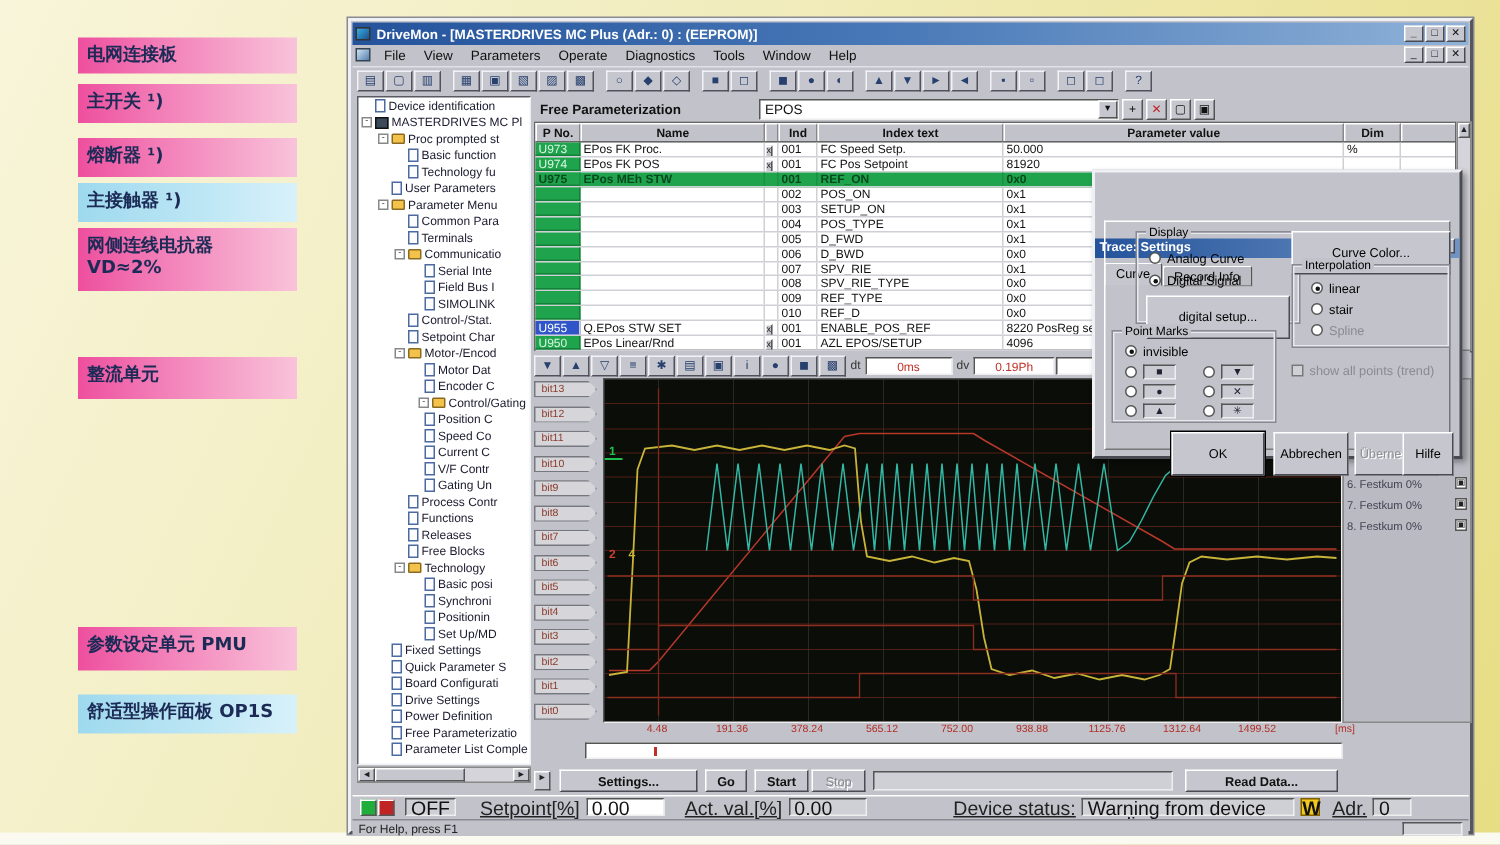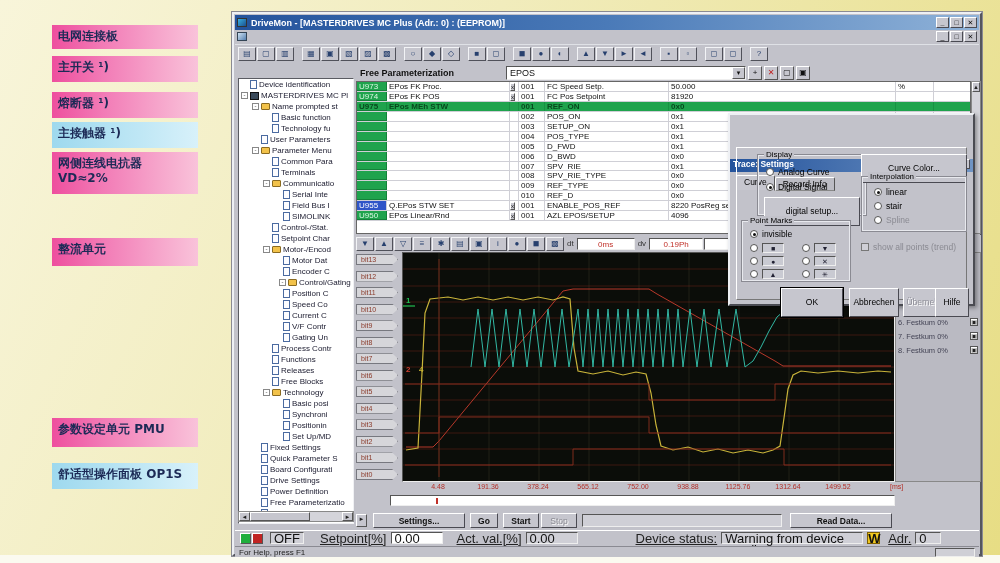--- a/index.html
+++ b/index.html
@@ -40,21 +40,21 @@
   .toolbar { position:absolute; left:1px; top:30px; right:1px; height:18px;
     background:#c2c2ca; border-top:1px solid #dfe1e6; display:flex; align-items:center;
     padding-left:3px; gap:2px; }
   .tb-group { display:flex; gap:1px; margin-right:6px; }
   .tb-btn { width:18px; height:14px; background:#c6c6ce; border:1px solid;
     border-color:#f2f3f6 #50515a #50515a #f2f3f6; font-size:8px; line-height:12px;
     text-align:center; color:#27406e; }
 
   
   .tree-panel { position:absolute; left:4px; top:50px; width:116px; height:446px;
-    background:#fff; border:1px solid; border-color:#5a5b62 #f0f1f4 #f0f1f4 #5a5b62; overflow:hidden;margin-top:14px; }
+    background:#fff; border:1px solid; border-color:#5a5b62 #f0f1f4 #f0f1f4 #5a5b62; overflow:hidden; }
   .tree-row { display:flex; align-items:center; height:11px; white-space:nowrap; font-size:8px; color:#1a1a2e; }
   .exp { display:inline-block; width:7px; height:7px; border:1px solid #888;
     background:#fff; font-size:6px; line-height:5px; text-align:center; color:#333;
     margin-right:2px; flex:0 0 auto; }
   .t-ico { display:inline-block; flex:0 0 auto; margin-right:2px; }
   .ico-folder { width:9px; height:7px; background:#f2c24a; border:1px solid #8a6a20; border-radius:1px; }
   .ico-doc { width:7px; height:9px; background:#fdfdff; border:1px solid #4a6aa0; }
   .ico-dev { width:9px; height:8px; background:#3a4a5a; border:1px solid #111; }
   .tree-hscroll { position:absolute; left:4px; top:497px; width:116px; height:11px;
     background:#d4d4da; border:1px solid #888; display:flex; align-items:stretch; }
@@ -210,20 +210,21 @@
     <span class="app-ico"></span>
     <span>DriveMon - [MASTERDRIVES MC Plus (Adr.: 0) : (EEPROM)]</span>
     <span class="wctl" id="main-wctl">
         <span class="wbtn">_</span>
         <span class="wbtn">□</span>
         <span class="wbtn">✕</span>
       </span>
   </div>
   <div class="menubar">
     <span class="child-ico"></span>
+    <span id="menu-items"><span class="menu-item">File</span><span class="menu-item">View</span><span class="menu-item">Parameters</span><span class="menu-item">Operate</span><span class="menu-item">Diagnostics</span><span class="menu-item">Tools</span><span class="menu-item">Window</span><span class="menu-item">Help</span></span>
     <span class="wctl" id="child-wctl" style="margin-left:auto;">
         <span class="wbtn">_</span>
         <span class="wbtn">□</span>
         <span class="wbtn">✕</span>
       </span>
   </div>
   <div class="toolbar" id="main-toolbar">
       <span class="tb-group">
         <span class="tb-btn">▤</span>
         <span class="tb-btn">▢</span>
@@ -276,21 +277,21 @@
         <span>Device identification</span>
       </div>
       <div class="tree-row" style="padding-left: 2px;">
         <span class="exp">-</span>
         <span class="t-ico ico-dev"></span>
         <span>MASTERDRIVES MC Pl</span>
       </div>
       <div class="tree-row" style="padding-left: 13px;">
         <span class="exp">-</span>
         <span class="t-ico ico-folder"></span>
-        <span>Name prompted st</span>
+        <span>Proc prompted st</span>
       </div>
       <div class="tree-row" style="padding-left: 24px;">
         <span style="width: 9px; flex: 0 0 auto;"></span>
         <span class="t-ico ico-doc"></span>
         <span>Basic function</span>
       </div>
       <div class="tree-row" style="padding-left: 24px;">
         <span style="width: 9px; flex: 0 0 auto;"></span>
         <span class="t-ico ico-doc"></span>
         <span>Technology fu</span>
@@ -485,20 +486,30 @@
     </span>
     <span id="pv-buttons" style="display:flex;">
         <span class="pv-btn">+</span>
         <span class="pv-btn red">✕</span>
         <span class="pv-btn">▢</span>
         <span class="pv-btn">▣</span>
       </span>
   </div>
 
   <div class="tbl">
+    <div class="tbl-colhead" id="tbl-colhead">
+        <div class="c-pno">P No.</div>
+        <div class="c-name">Name</div>
+        <div class="c-btn"></div>
+        <div class="c-ind">Ind</div>
+        <div class="c-itext">Index text</div>
+        <div class="c-val">Parameter value</div>
+        <div class="c-dim">Dim</div>
+        <div class="c-fill"></div>
+      </div>
     <div id="tbl-rows">
         <div class="tbl-row">
           <div class="c-pno pno-green">U973</div>
           <div class="c-name">EPos FK Proc.</div>
           <div class="c-btn"><span class="mini-btn">x</span></div>
           <div class="c-ind">001</div>
           <div class="c-itext">FC Speed Setp.</div>
           <div class="c-val">50.000</div>
           <div class="c-dim">%</div>
           <div class="c-fill"></div>

